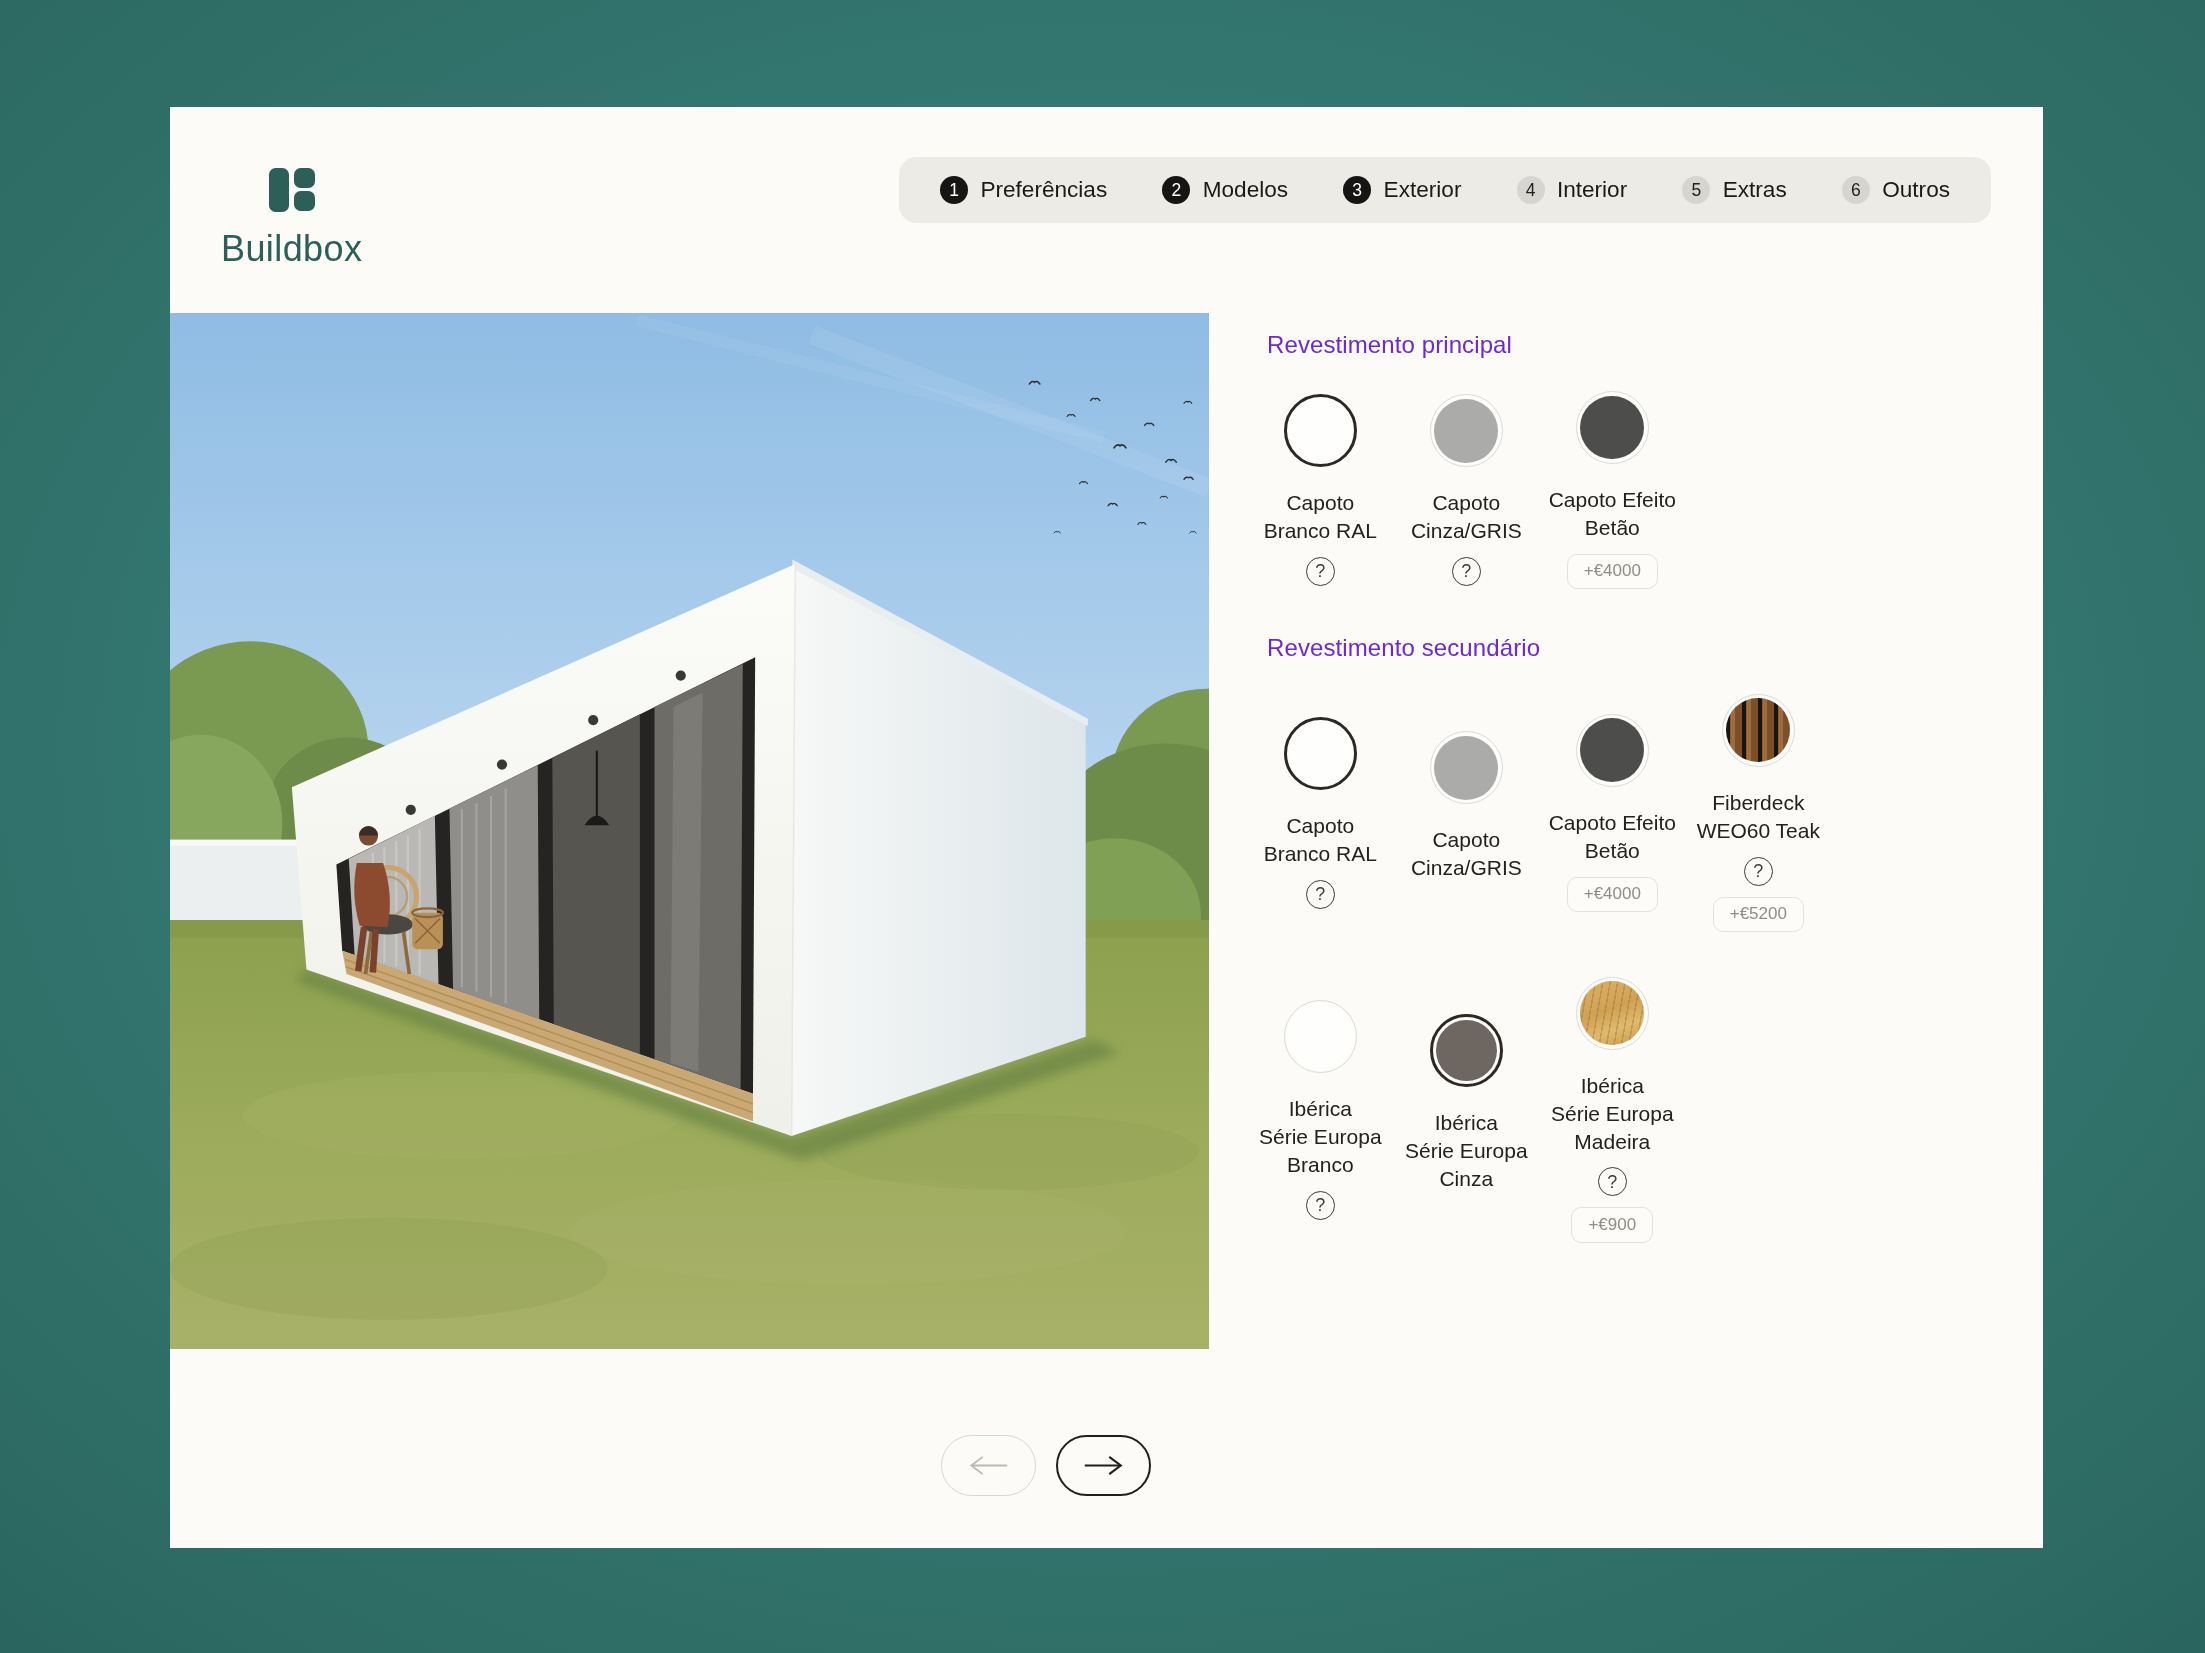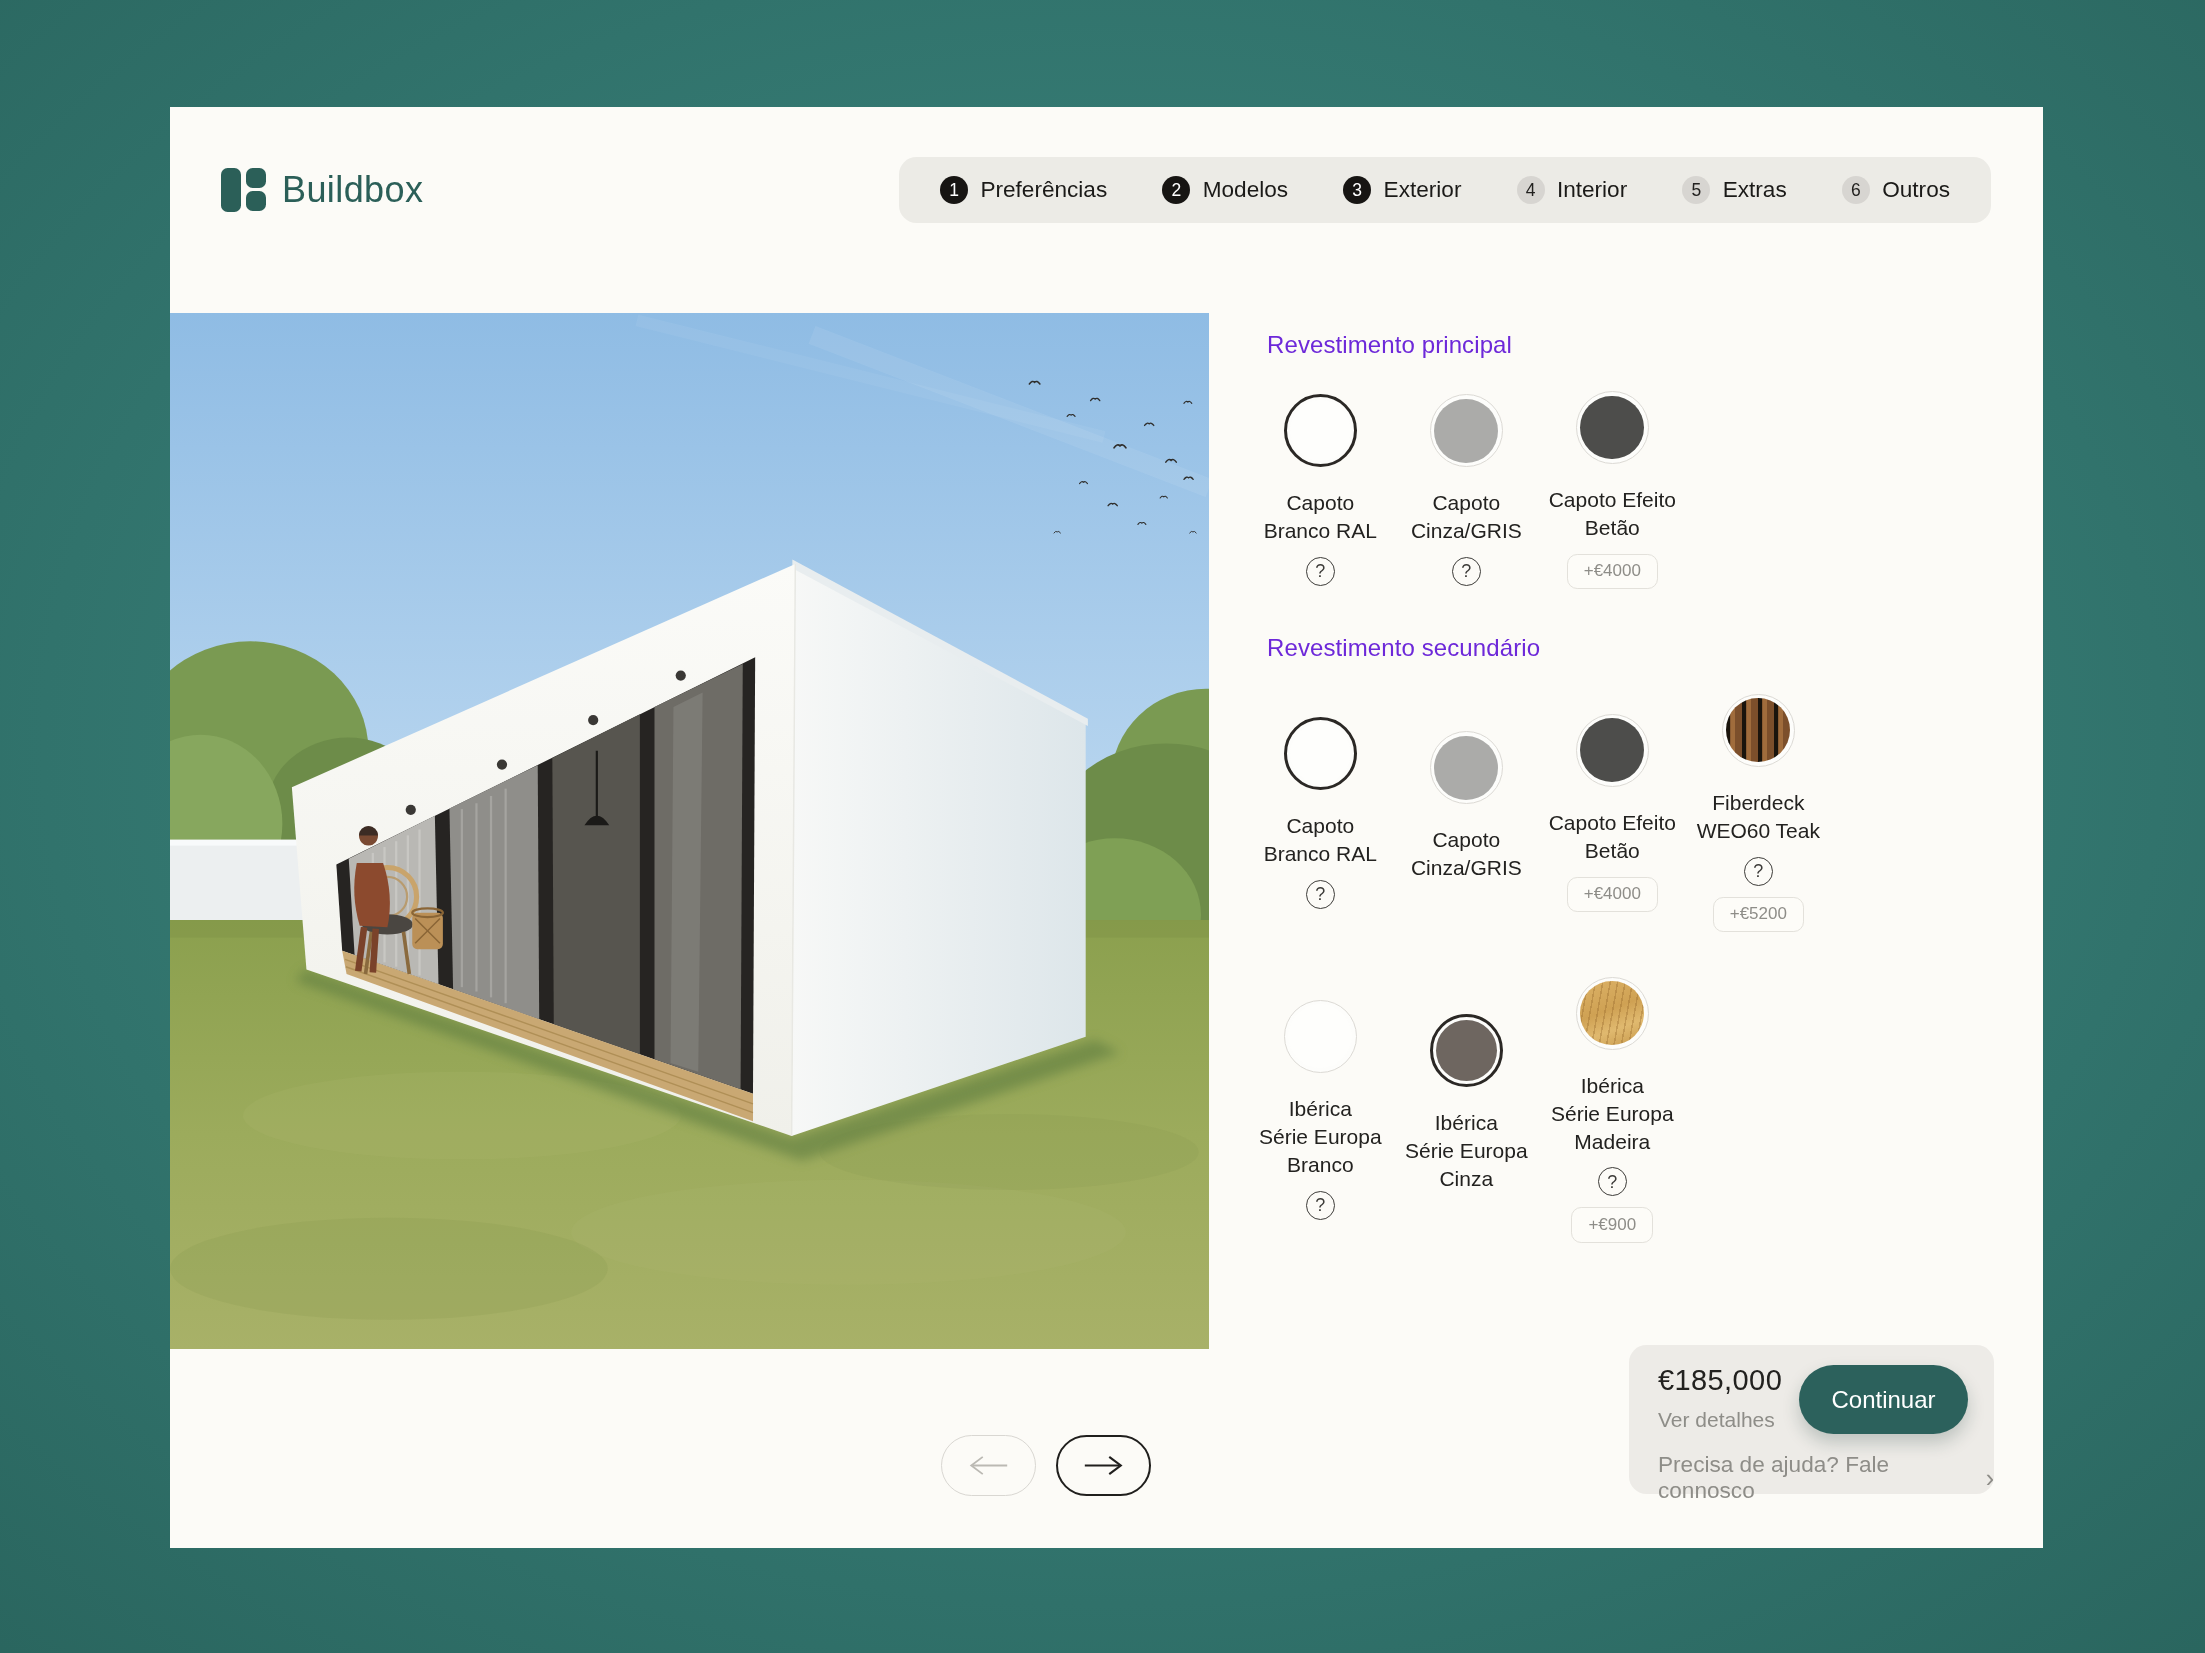--- a/index.html
+++ b/index.html
@@ -2,21 +2,21 @@
 <html style="font-size:11.7px"><head>
 <meta charset="utf-8">
 <style>
   html,body{margin:0;padding:0;background:#224f49;}
   *{box-sizing:border-box;font-family:"Liberation Sans", sans-serif;}
   .stage{position:relative;width:2205px;height:1654px;overflow:hidden;
     background:radial-gradient(120% 120% at 50% 45%, #3e8a82 0%, #31736c 40%, #265e57 75%, #224f49 100%);}
   .card{position:absolute;left:170px;top:107px;width:1873px;height:1441px;background:#fcfbf7;}
 
   
-  .logo{position:absolute;left:51px;top:61px;display:flex;align-items:center;gap:16px;}
+  .logo{position:absolute;left:51px;top:61px;display:flex;align-items:center;gap:16px;flex-direction:column;}
   .logo-mark{position:relative;width:45px;height:44px;display:inline-block;}
   .logo-mark .lm-a{position:absolute;left:0;top:0;width:19.7px;height:44px;border-radius:6.6px;background:#2b5f58;}
   .logo-mark .lm-b{position:absolute;left:25px;top:0;width:20.4px;height:20.4px;border-radius:6.6px;background:#2b5f58;}
   .logo-mark .lm-c{position:absolute;left:25px;top:23px;width:20.4px;height:20.4px;border-radius:6.6px;background:#2b5f58;}
   .logo-text{font-size:36px;font-weight:500;color:#2b5f58;letter-spacing:0.4px;}
 
   .steps{position:absolute;left:729px;top:50px;width:1092px;height:66px;background:#ecebe6;border-radius:17.5px;
     display:flex;align-items:center;justify-content:space-between;padding:0 41px;}
   .step{display:flex;align-items:center;gap:12.4px;cursor:pointer;}
   .step-num{width:28px;height:28px;border-radius:50%;display:flex;align-items:center;justify-content:center;
@@ -374,25 +374,16 @@
         <polyline points="24,4 8,16 24,28" fill="none" stroke="#bbb9b3" stroke-width="2.5"></polyline>
       </svg>
     </button>
     <button class="arrow next" aria-label="next">
       <svg width="47" height="23" viewBox="0 0 64 32">
         <line x1="6" y1="16" x2="54" y2="16" stroke="#201f1d" stroke-width="3"></line>
         <polyline points="40,4 56,16 40,28" fill="none" stroke="#201f1d" stroke-width="3"></polyline>
       </svg>
     </button>
 
-    <div class="summary-card">
-      <div class="price">€185,000</div>
-      <button class="details">Ver detalhes</button>
-      <button class="continue">Continuar</button>
-      <div class="helpline">
-        <span>Precisa de ajuda? Fale connosco</span>
-        <span class="chev">›</span>
-      </div>
-    </div>
 
   </div>
 </div>
 
 
 </body></html>

